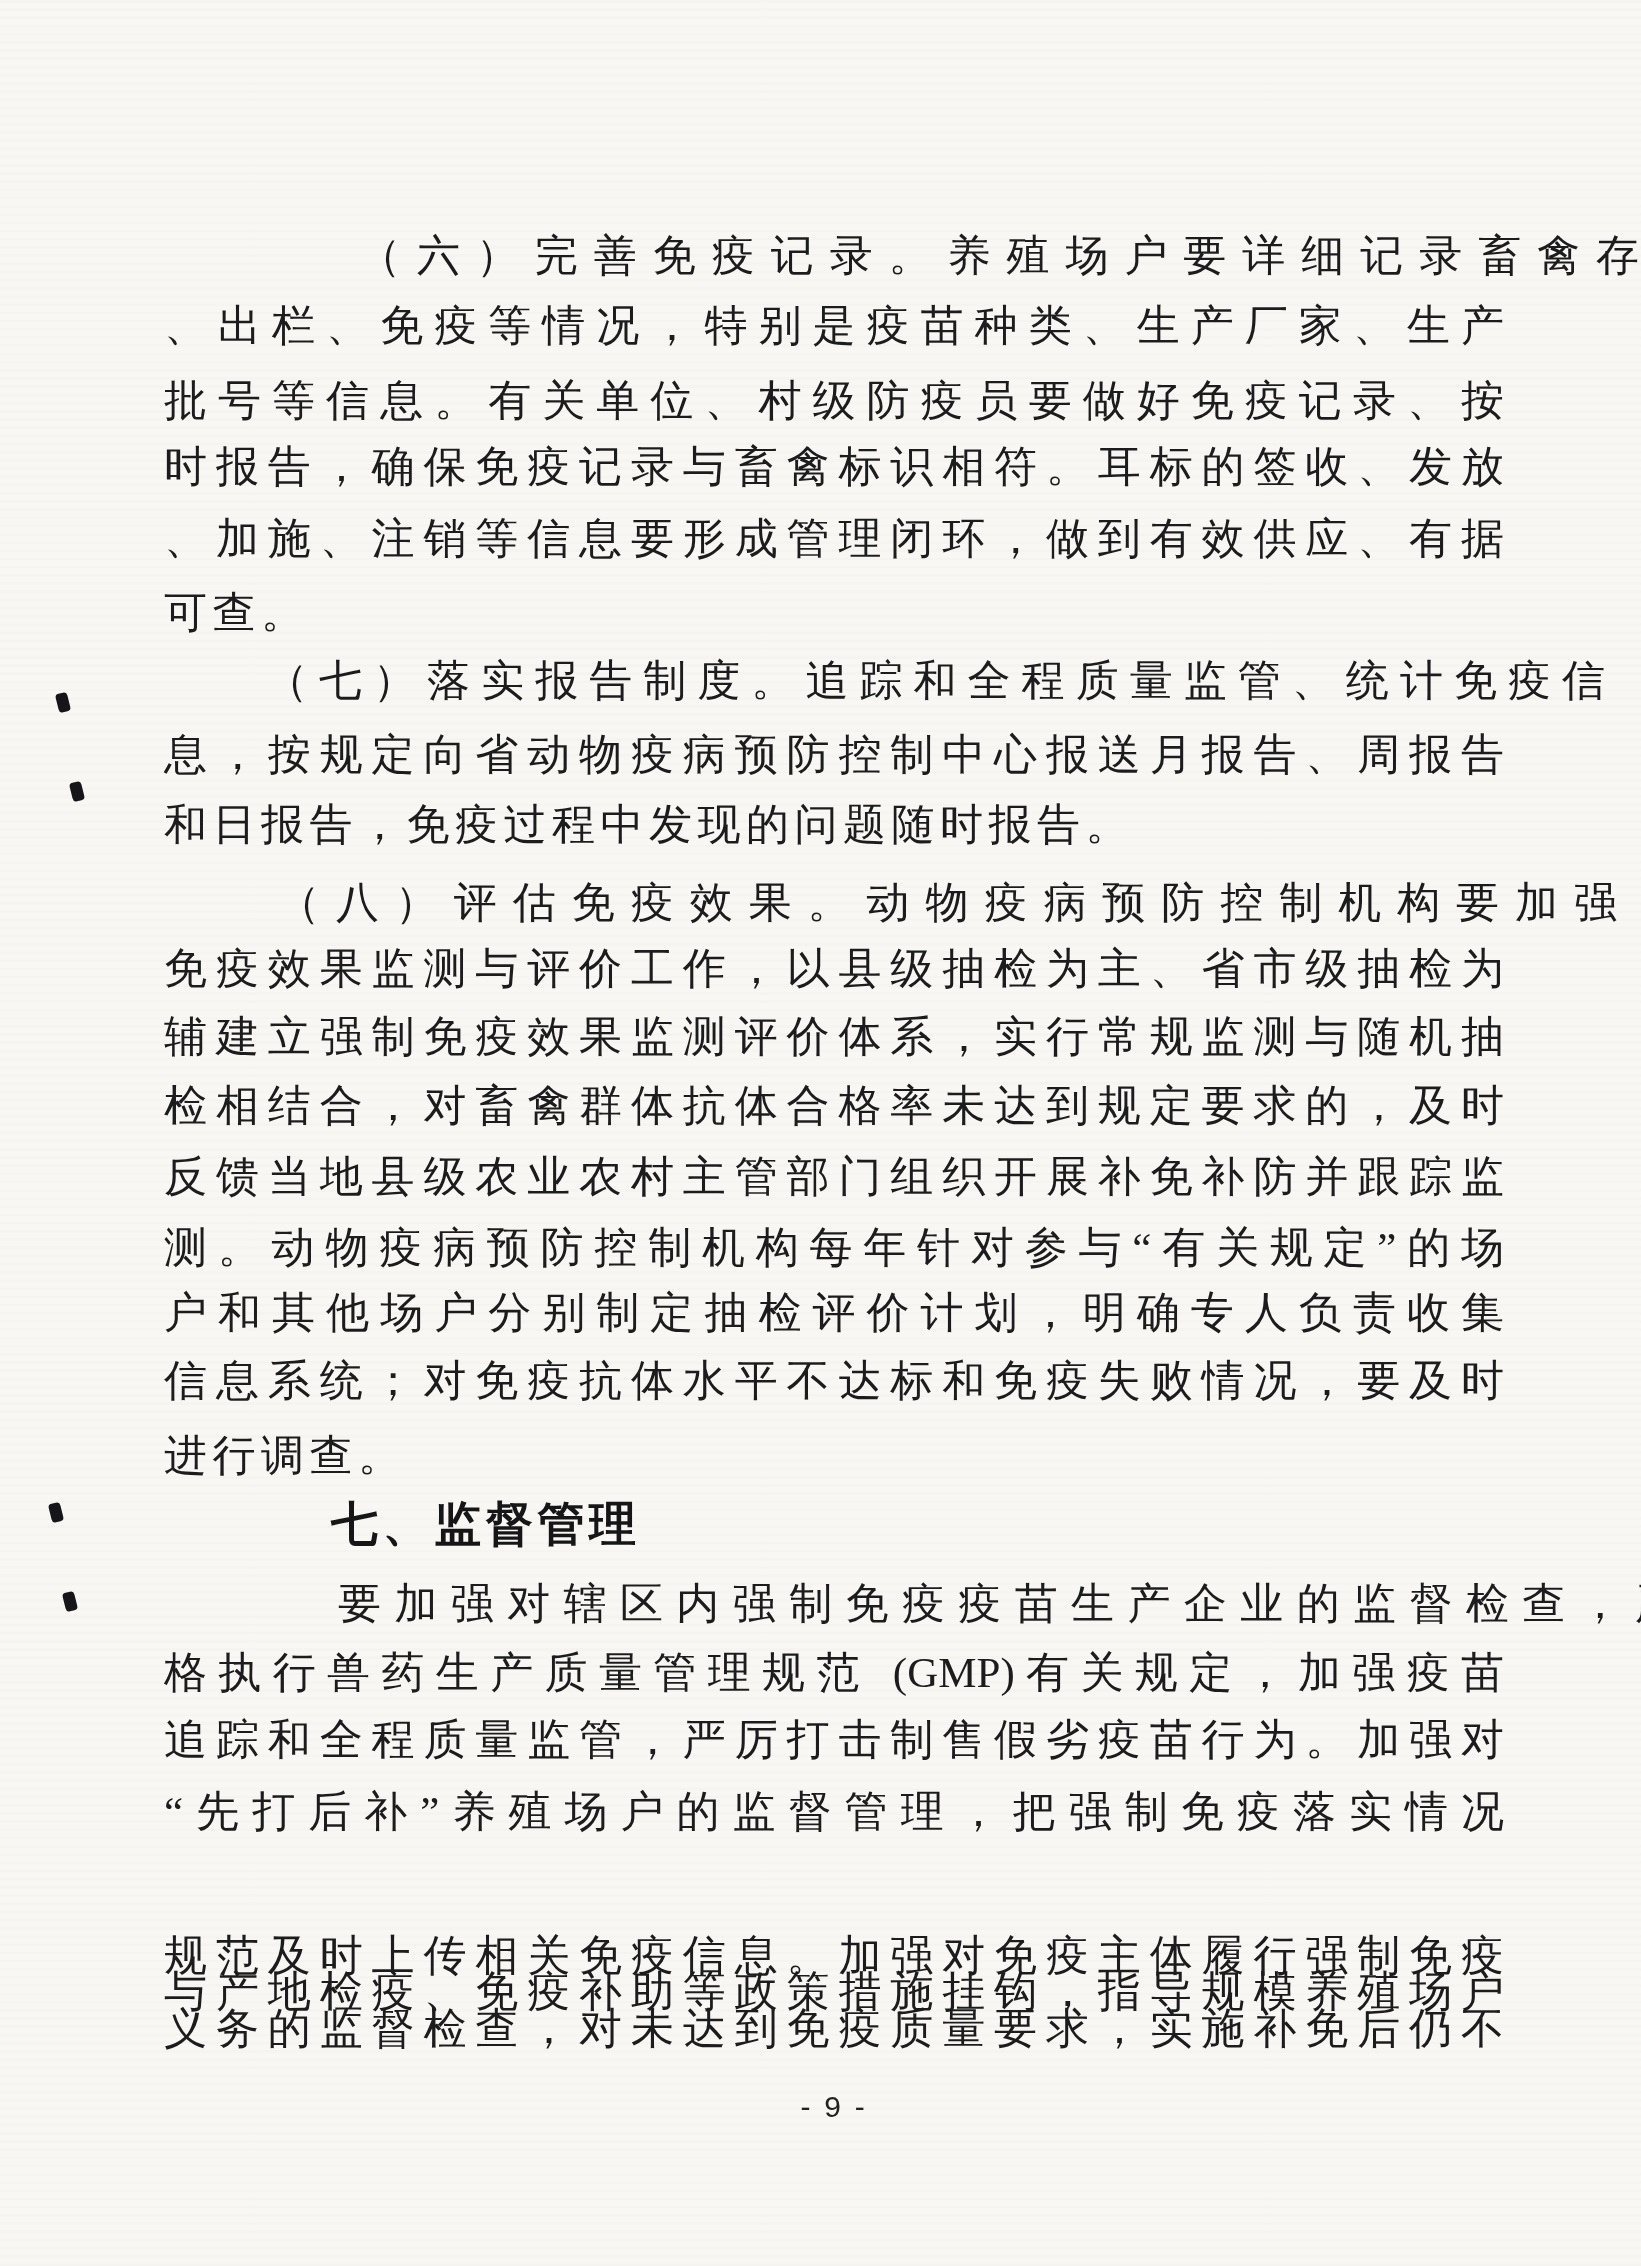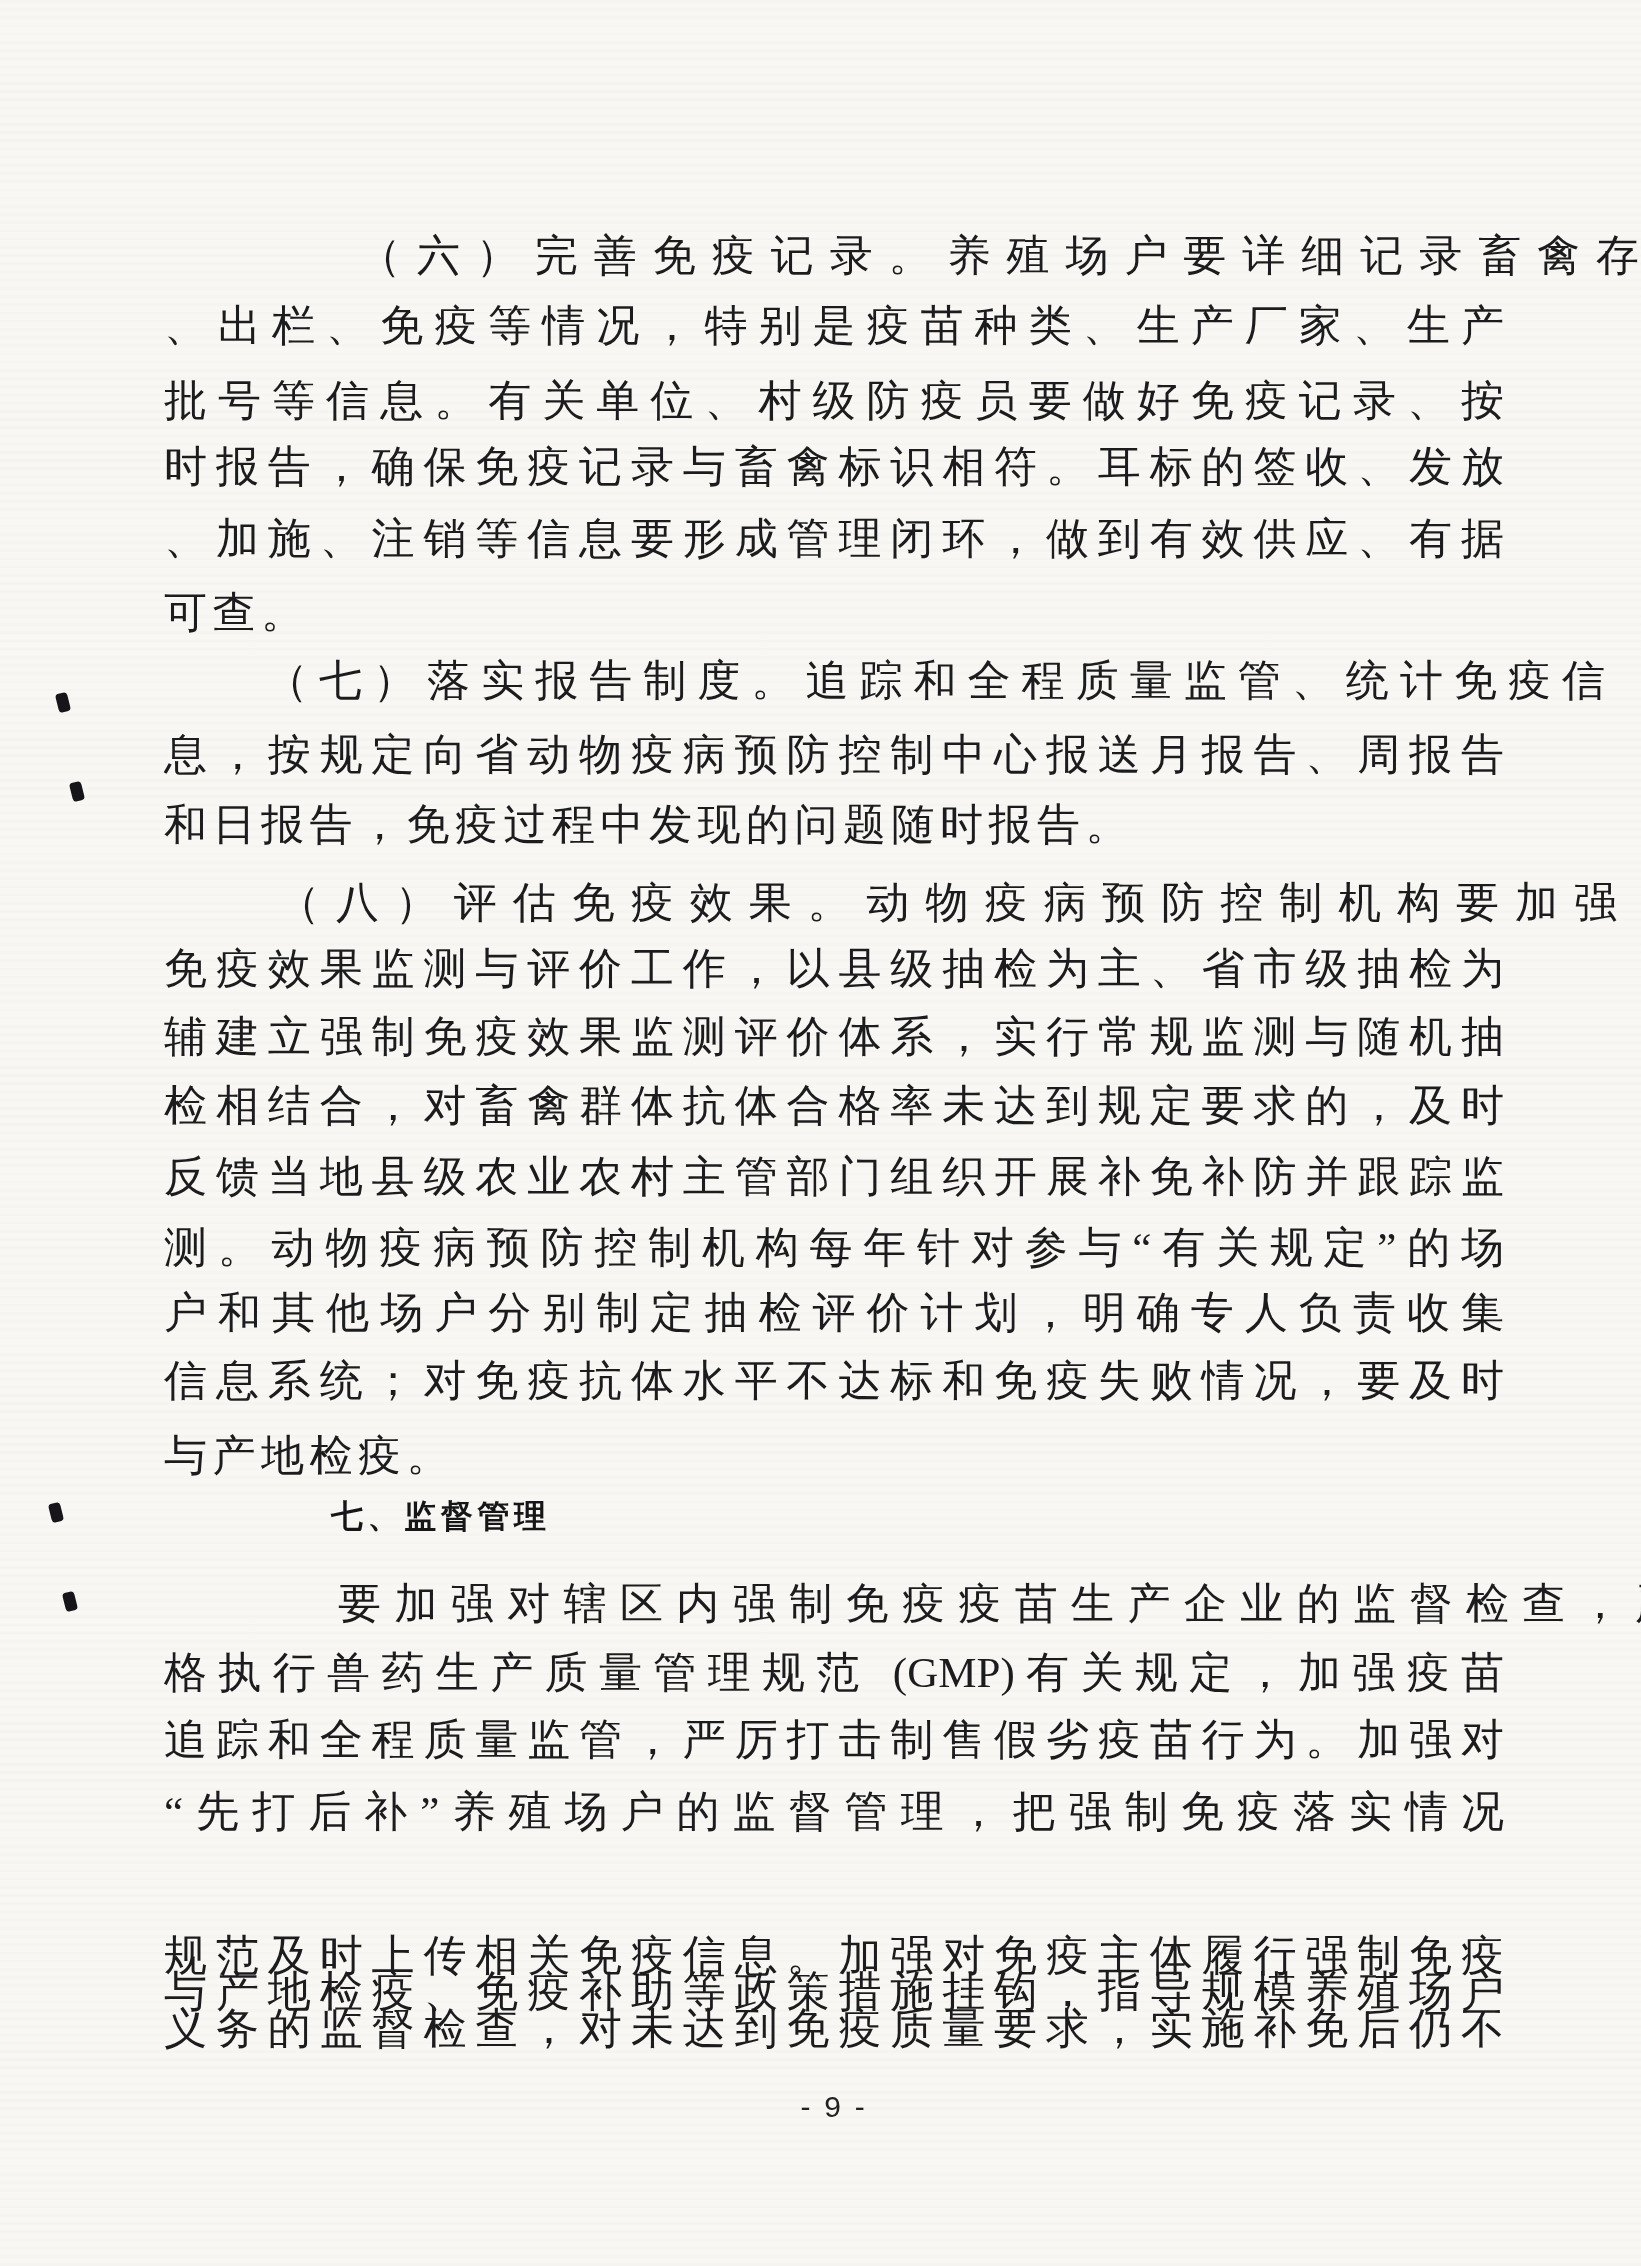--- a/index.html
+++ b/index.html
@@ -22,21 +22,21 @@
   }
   .fill{text-align:justify;text-align-last:justify;}
   .short{letter-spacing:5.5px;}
   .b{font-weight:400;}
   .indent1{padding-left:194px;}
   .indent2{padding-left:101px;}
   .indent3{padding-left:113px;}
   .indent4{padding-left:174px;}
   .heading{
     position:absolute;left:331px;
-    font-size:32px;font-weight:700;letter-spacing:4.6px;line-height:1.1;
+    font-size:47px;font-weight:700;letter-spacing:4.6px;line-height:1.1;
     color:#161618;
   }
   .footer{
     position:absolute;left:164px;width:1340px;text-align:center;
     font-size:30px;letter-spacing:2.7px;color:#222;
     font-family:"Liberation Sans","DejaVu Sans",sans-serif;
   }
   .speck{
     position:absolute;width:12px;height:19px;background:#15151a;
     border-radius:3.7px;transform:rotate(-14deg);
@@ -62,21 +62,21 @@
 <div class="line short" style="top:800px"><span>和日报告，免疫过程中发现的问题随时报告。</span></div>
 
 <div class="line fill indent3" style="top:878px"><span class="b">（八）评估免疫效果。</span><span>动物疫病预防控制机构要加强</span></div>
 <div class="line fill" style="top:944px"><span>免疫效果监测与评价工作，以县级抽检为主、省市级抽检为</span></div>
 <div class="line fill" style="top:1012px"><span>辅建立强制免疫效果监测评价体系，实行常规监测与随机抽</span></div>
 <div class="line fill" style="top:1081px"><span>检相结合，对畜禽群体抗体合格率未达到规定要求的，及时</span></div>
 <div class="line fill" style="top:1152px"><span>反馈当地县级农业农村主管部门组织开展补免补防并跟踪监</span></div>
 <div class="line fill" style="top:1223px"><span>测。动物疫病预防控制机构每年针对参与“有关规定”的场</span></div>
 <div class="line fill" style="top:1288px"><span>户和其他场户分别制定抽检评价计划，明确专人负责收集</span></div>
 <div class="line fill" style="top:1356px"><span>信息系统；对免疫抗体水平不达标和免疫失败情况，要及时</span></div>
-<div class="line short" style="top:1431px"><span>与产地检疫。</span></div>
+<div class="line short" style="top:1431px"><span>进行调查。</span></div>
 
 <div class="heading" style="top:1499px">七、监督管理</div>
 
 <div class="line fill indent4" style="top:1579px"><span>要加强对辖区内强制免疫疫苗生产企业的监督检查，严</span></div>
 <div class="line fill" style="top:1648px"><span>格执行兽药生产质量管理规范 (GMP)有关规定，加强疫苗</span></div>
 <div class="line fill" style="top:1715px"><span>追踪和全程质量监管，严厉打击制售假劣疫苗行为。加强对</span></div>
 <div class="line fill" style="top:1787px"><span>“先打后补”养殖场户的监督管理，把强制免疫落实情况</span></div>
 <div class="line fill" style="top:1967px"><span>与产地检疫、免疫补助等政策措施挂钩，指导规模养殖场户</span></div>
 <div class="line fill" style="top:1931px"><span>规范及时上传相关免疫信息。加强对免疫主体履行强制免疫</span></div>
 <div class="line fill" style="top:2004px"><span>义务的监督检查，对未达到免疫质量要求，实施补免后仍不</span></div>

